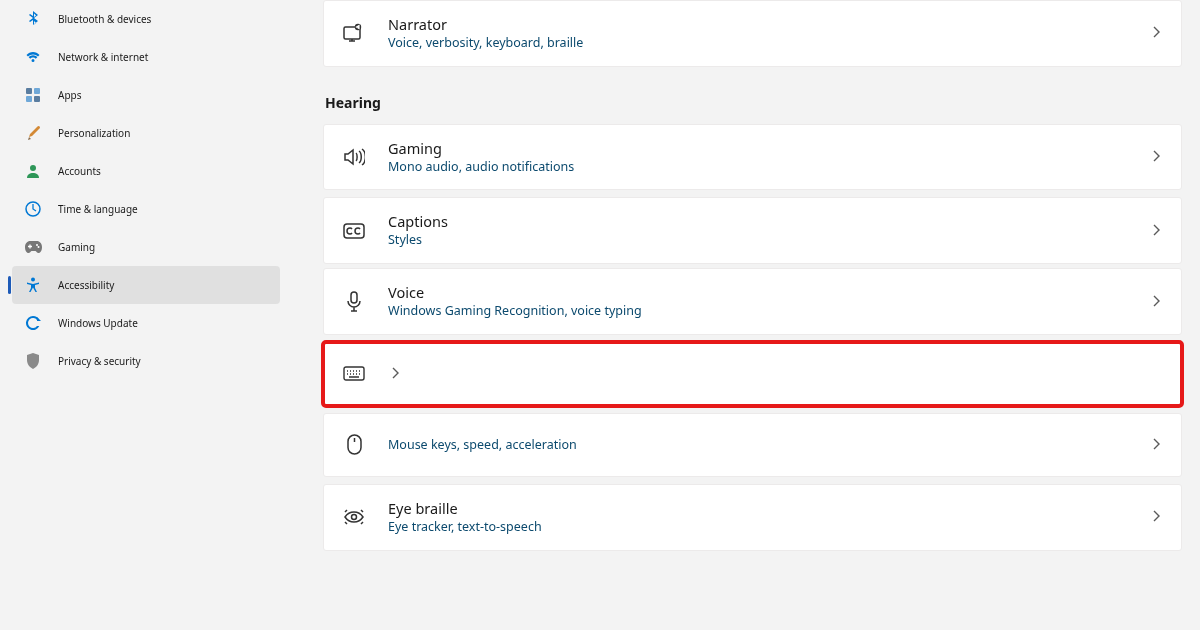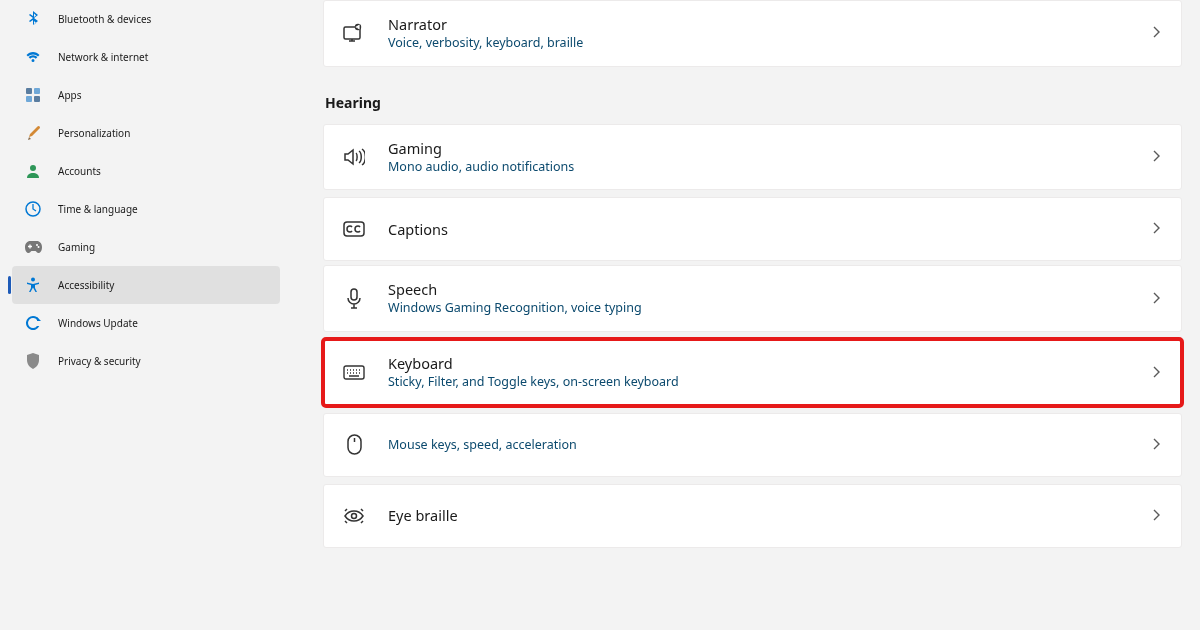--- a/index.html
+++ b/index.html
@@ -270,60 +270,57 @@
 
   <div class="setting-row">
     <span class="row-icon">
       <svg width="22" height="16" viewBox="0 0 22 16" fill="none" stroke="#333" stroke-width="1.5">
           <rect x="1" y="1" width="20" height="14" rx="3"></rect>
           <path d="M9 6c-.5-.7-1.3-1-2-1-1.7 0-3 1.3-3 3s1.3 3 3 3c.7 0 1.5-.3 2-1M17 6c-.5-.7-1.3-1-2-1-1.7 0-3 1.3-3 3s1.3 3 3 3c.7 0 1.5-.3 2-1"></path>
         </svg>
     </span>
     <div class="row-text">
       <div class="row-title">Captions</div>
+      <div class="row-sub">Styles</div>
     </div>
     <span class="chevron">
       <svg width="14" height="14" viewBox="0 0 14 14">
           <path fill="none" stroke="currentColor" stroke-width="1.4" d="M5 2l5 5-5 5"></path>
         </svg>
     </span>
   </div>
 
 
   <div class="setting-row">
     <span class="row-icon">
       <svg width="16" height="22" viewBox="0 0 16 22" fill="none" stroke="#333" stroke-width="1.5">
           <rect x="5" y="1" width="6" height="11" rx="3"></rect>
           <path d="M2 10c0 3.3 2.7 6 6 6s6-2.7 6-6M8 16v4M5 20h6"></path>
         </svg>
     </span>
     <div class="row-text">
-      <div class="row-title">Speech</div>
+      <div class="row-title">Voice</div>
       <div class="row-sub">Windows Gaming Recognition, voice typing</div>
     </div>
     <span class="chevron">
       <svg width="14" height="14" viewBox="0 0 14 14">
           <path fill="none" stroke="currentColor" stroke-width="1.4" d="M5 2l5 5-5 5"></path>
         </svg>
     </span>
   </div>
 
   <div class="gap"></div>
 
   <div class="setting-row highlighted">
     <span class="row-icon">
       <svg width="22" height="15" viewBox="0 0 22 15" fill="none" stroke="#333" stroke-width="1.4">
           <rect x="1" y="1" width="20" height="13" rx="2"></rect>
           <path stroke-width="1.6" d="M4 5h1M7 5h1M10 5h1M13 5h1M16 5h1M4 8h1M7 8h1M10 8h1M13 8h1M16 8h1M6 11h10"></path>
         </svg>
     </span>
-    <div class="row-text">
-      <div class="row-title">Keyboard</div>
-      <div class="row-sub">Sticky, Filter, and Toggle keys, on-screen keyboard</div>
-    </div>
     <span class="chevron">
       <svg width="14" height="14" viewBox="0 0 14 14">
           <path fill="none" stroke="currentColor" stroke-width="1.4" d="M5 2l5 5-5 5"></path>
         </svg>
     </span>
   </div>
 
   <div class="gap"></div>
 
   <div class="setting-row">
@@ -348,20 +345,21 @@
   <div class="setting-row">
     <span class="row-icon">
       <svg width="22" height="18" viewBox="0 0 22 18" fill="none" stroke="#333" stroke-width="1.5">
           <path d="M2 9c2-3 5-5 9-5s7 2 9 5c-2 3-5 5-9 5s-7-2-9-5z"></path>
           <circle cx="11" cy="9" r="2.5"></circle>
           <path d="M4 2l-2 2M18 2l2 2M4 16l-2-2M18 16l2-2"></path>
         </svg>
     </span>
     <div class="row-text">
       <div class="row-title">Eye braille</div>
+      <div class="row-sub">Eye tracker, text-to-speech</div>
     </div>
     <span class="chevron">
       <svg width="14" height="14" viewBox="0 0 14 14">
           <path fill="none" stroke="currentColor" stroke-width="1.4" d="M5 2l5 5-5 5"></path>
         </svg>
     </span>
   </div>
 
 </main>
 

